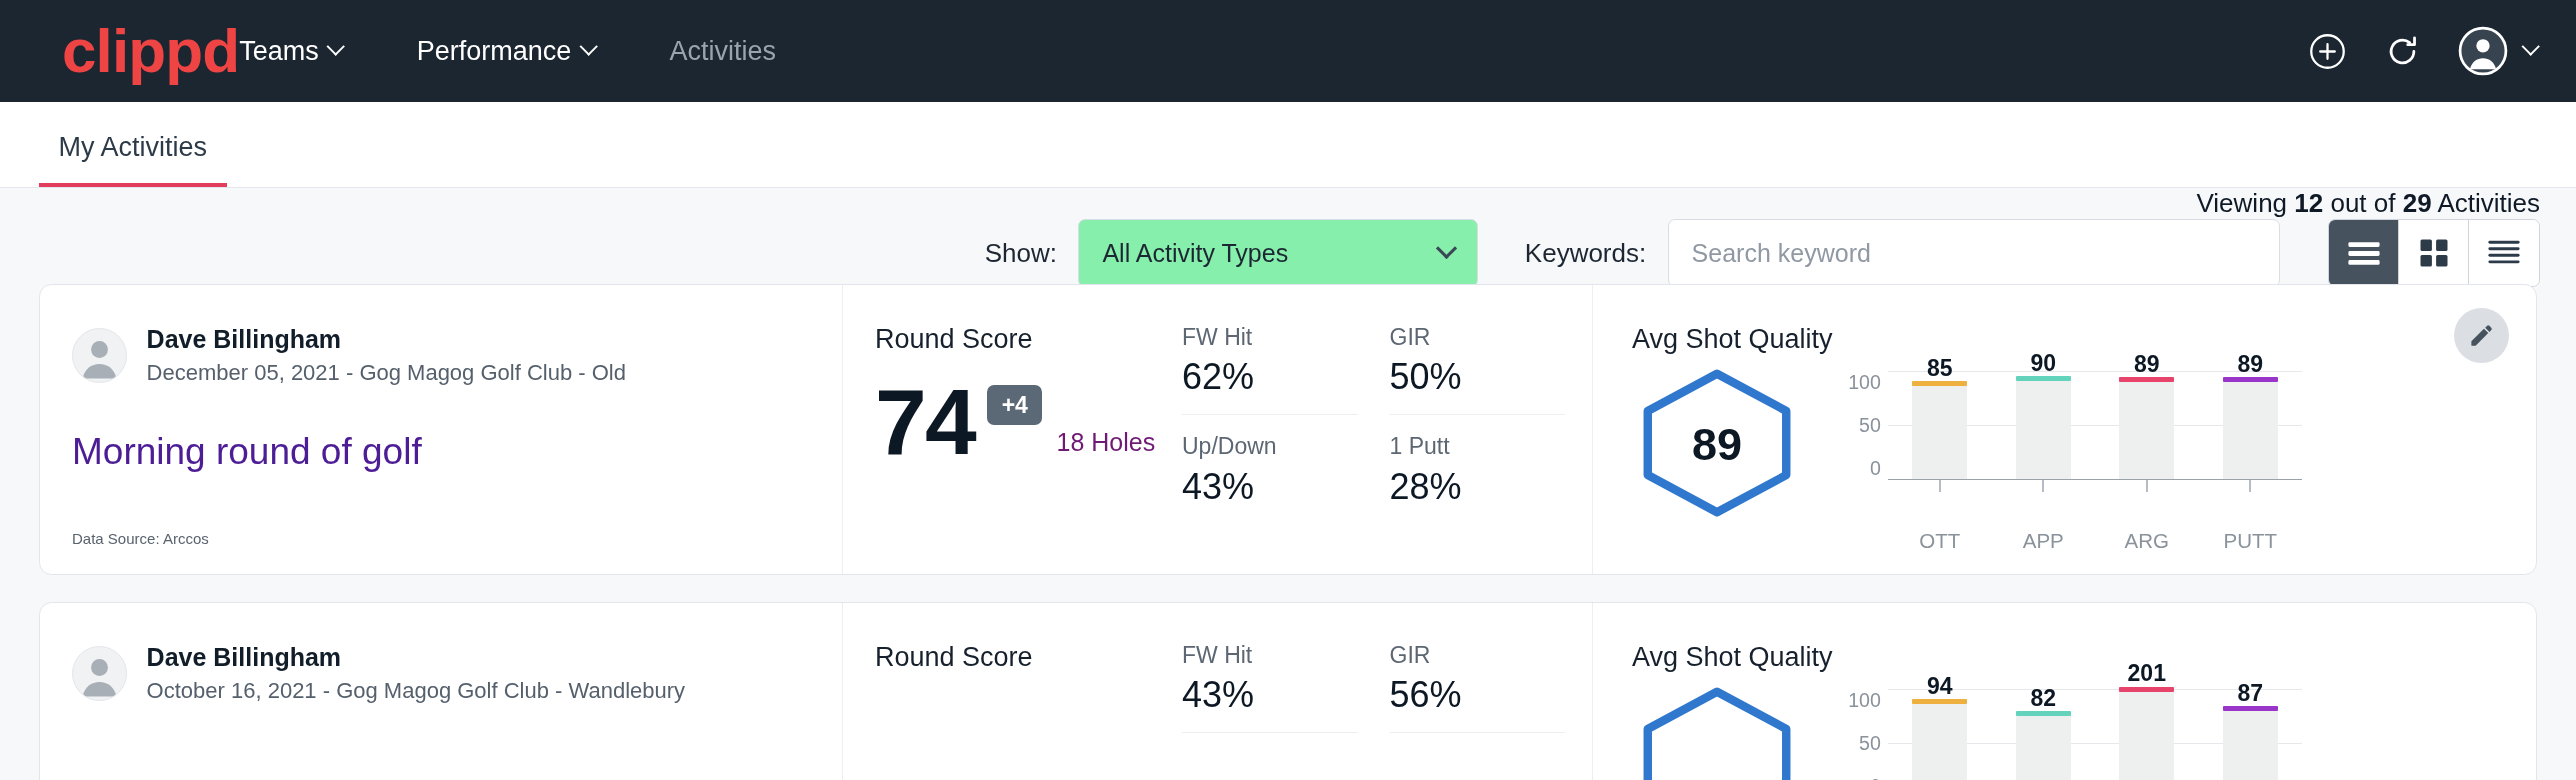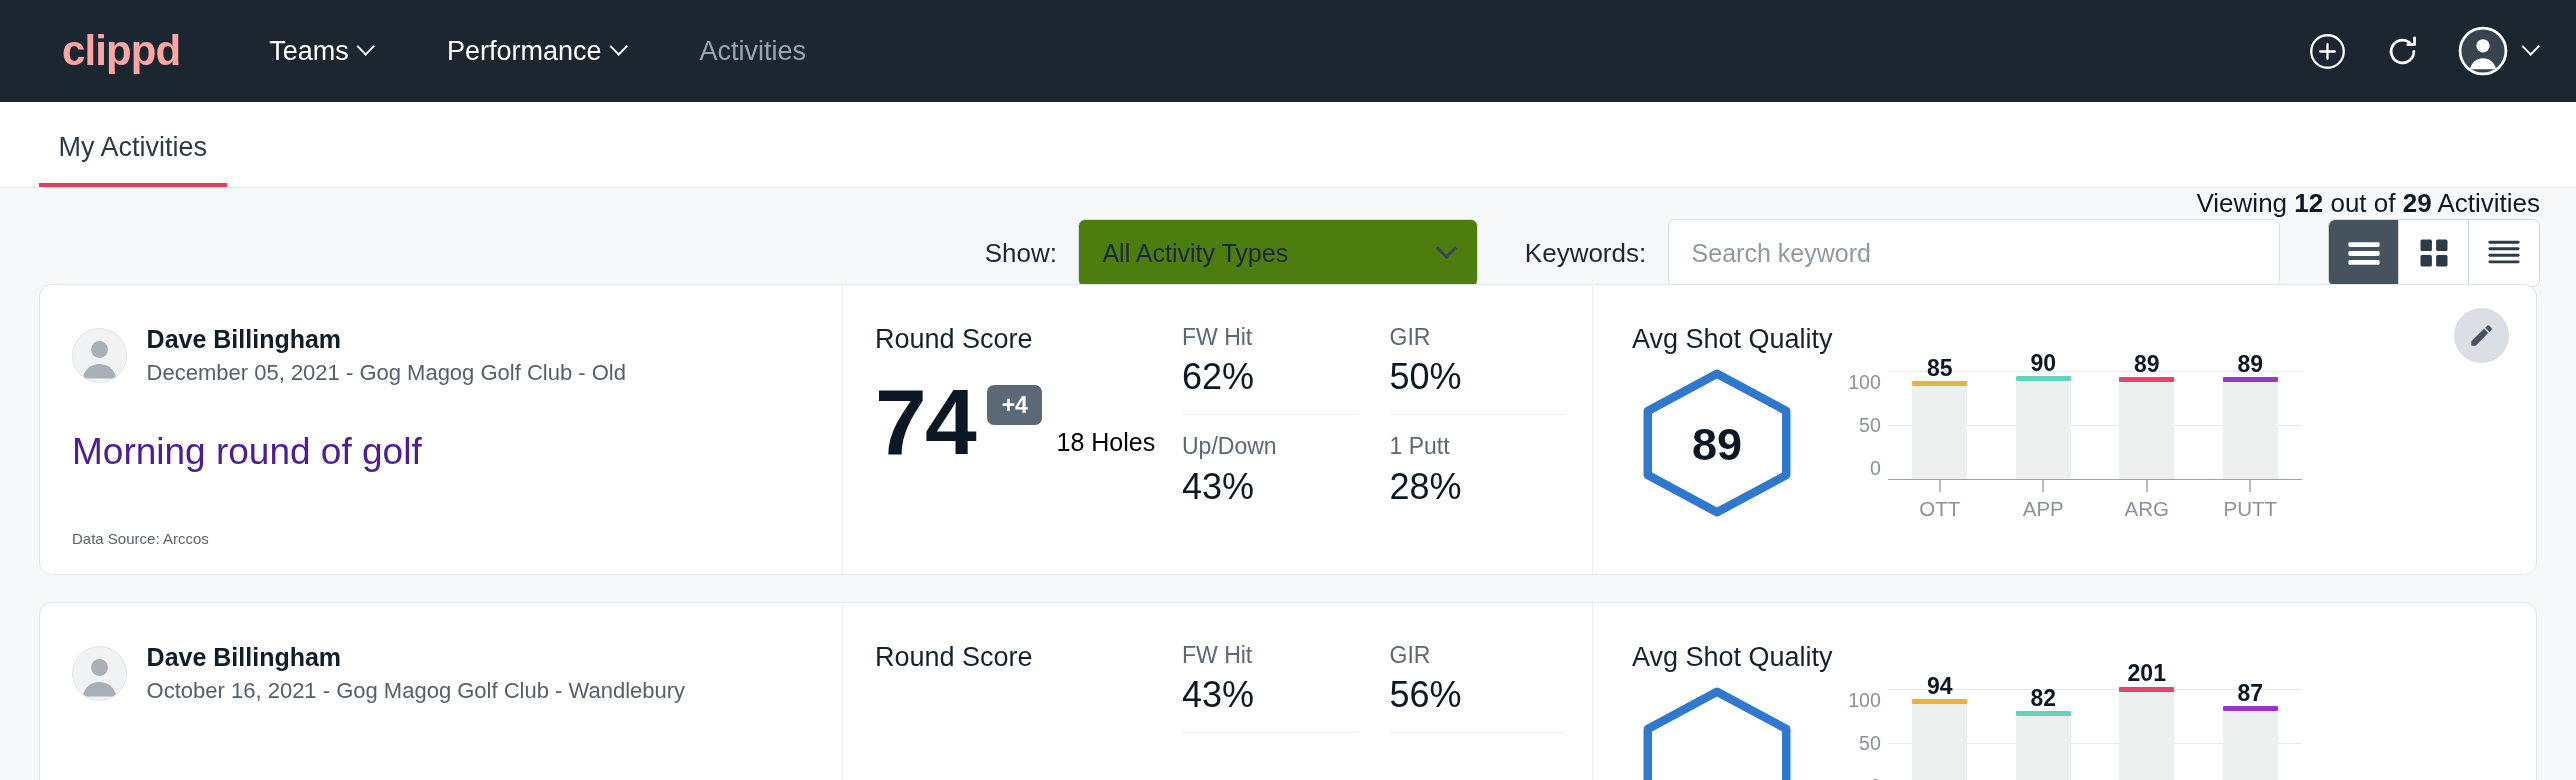--- a/index.html
+++ b/index.html
@@ -13,26 +13,25 @@
   
   .topnav {
     height: 102px;
     background: #1b2631;
     display: flex;
     align-items: center;
     padding: 0 39px 0 62px;
     position: relative;
   }
   .logo {
-    font-size: 42px;
+    font-size: 62px;
     font-weight: 700;
-    color: #fca5a5;
+    color: #ef4444;
     letter-spacing: -0.9px;
     line-height: 1;
-    margin-right: 89px;
     user-select: none;
   }
   .navlinks { display: flex; align-items: center; gap: 74px; }
   .navlink {
     display: flex; align-items: center; gap: 10.7px;
     font-size: 27px;
     color: #ffffff;
     cursor: pointer;
     white-space: nowrap;
   }
@@ -81,21 +80,21 @@
   }
   .viewing { font-size: 26px; color: #0f1a26; white-space: nowrap; }
   .viewing b { font-weight: 700; }
   .filter-mid {
     margin-left: auto;
     display: flex; align-items: center; gap: 21.4px;
   }
   .flabel { font-size: 26px; color: #1d2733; white-space: nowrap; }
   .select {
     width: 400px; height: 68px;
-    background: #4d7c0f;
+    background: #86efac;
     border: 0.9px solid #d9dde3;
     border-radius: 7.1px;
     display: flex; align-items: center;
     padding: 0 23px;
     font-size: 25px; color: #1d2733;
     cursor: pointer;
     position: relative;
   }
   .select .sel-chev {
     margin-left: auto;
@@ -179,21 +178,21 @@
     background: #5b6875;
     color: #ffffff;
     font-size: 23px;
     font-weight: 700;
     border-radius: 7.1px;
     padding: 6.2px 14.3px;
     margin-left: 12.5px;
     align-self: flex-start;
     margin-top: 5.4px;
   }
-  .holes { font-size: 25px; color: #000000; margin-left: 14.3px; margin-bottom: 9px; }
+  .holes { font-size: 25px; color: #701a75; margin-left: 14.3px; margin-bottom: 9px; }
 
   .col-stats {
     width: 411px;
     padding: 39px 27px 27px 0;
     display: grid;
     grid-template-columns: 1fr 1fr;
     grid-template-rows: auto auto;
     column-gap: 32px;
     border-right: 0.9px solid #eceff2;
     align-content: start;
@@ -236,21 +235,21 @@
   .barslot { width: 55px; position: relative; height: 100%; display: flex; flex-direction: column; justify-content: flex-end; align-items: center; }
   .barlabelval {
     position: absolute;
     top: -32px;
     font-size: 23px; font-weight: 700; color: #0d1825;
     white-space: nowrap;
   }
   .bar { width: 100%; background: #eeefef; position: relative; }
   .barcap { position: absolute; top: -5.4px; left: 0; right: 0; height: 5.4px; border-radius: 0.9px; }
   .xticks { display: flex; justify-content: space-around; }
-  .xtickslot { width: 55px; display: flex; flex-direction: column; align-items: center; }
+  .xtickslot { width: 55px; display: flex; flex-direction: column; align-items: center; gap: 32px; }
   .tickmark { width: 1.8px; height: 11.6px; background: #b6bcc3; }
   .xlabel { font-size: 20.5px; color: #8a929b; margin-top: 5.4px; }
 
   .editbtn {
     position: absolute;
     top: 23px; right: 27px;
     width: 55px; height: 55px;
     border-radius: 50%;
     background: #dbdfe3;
     display: flex; align-items: center; justify-content: center;

